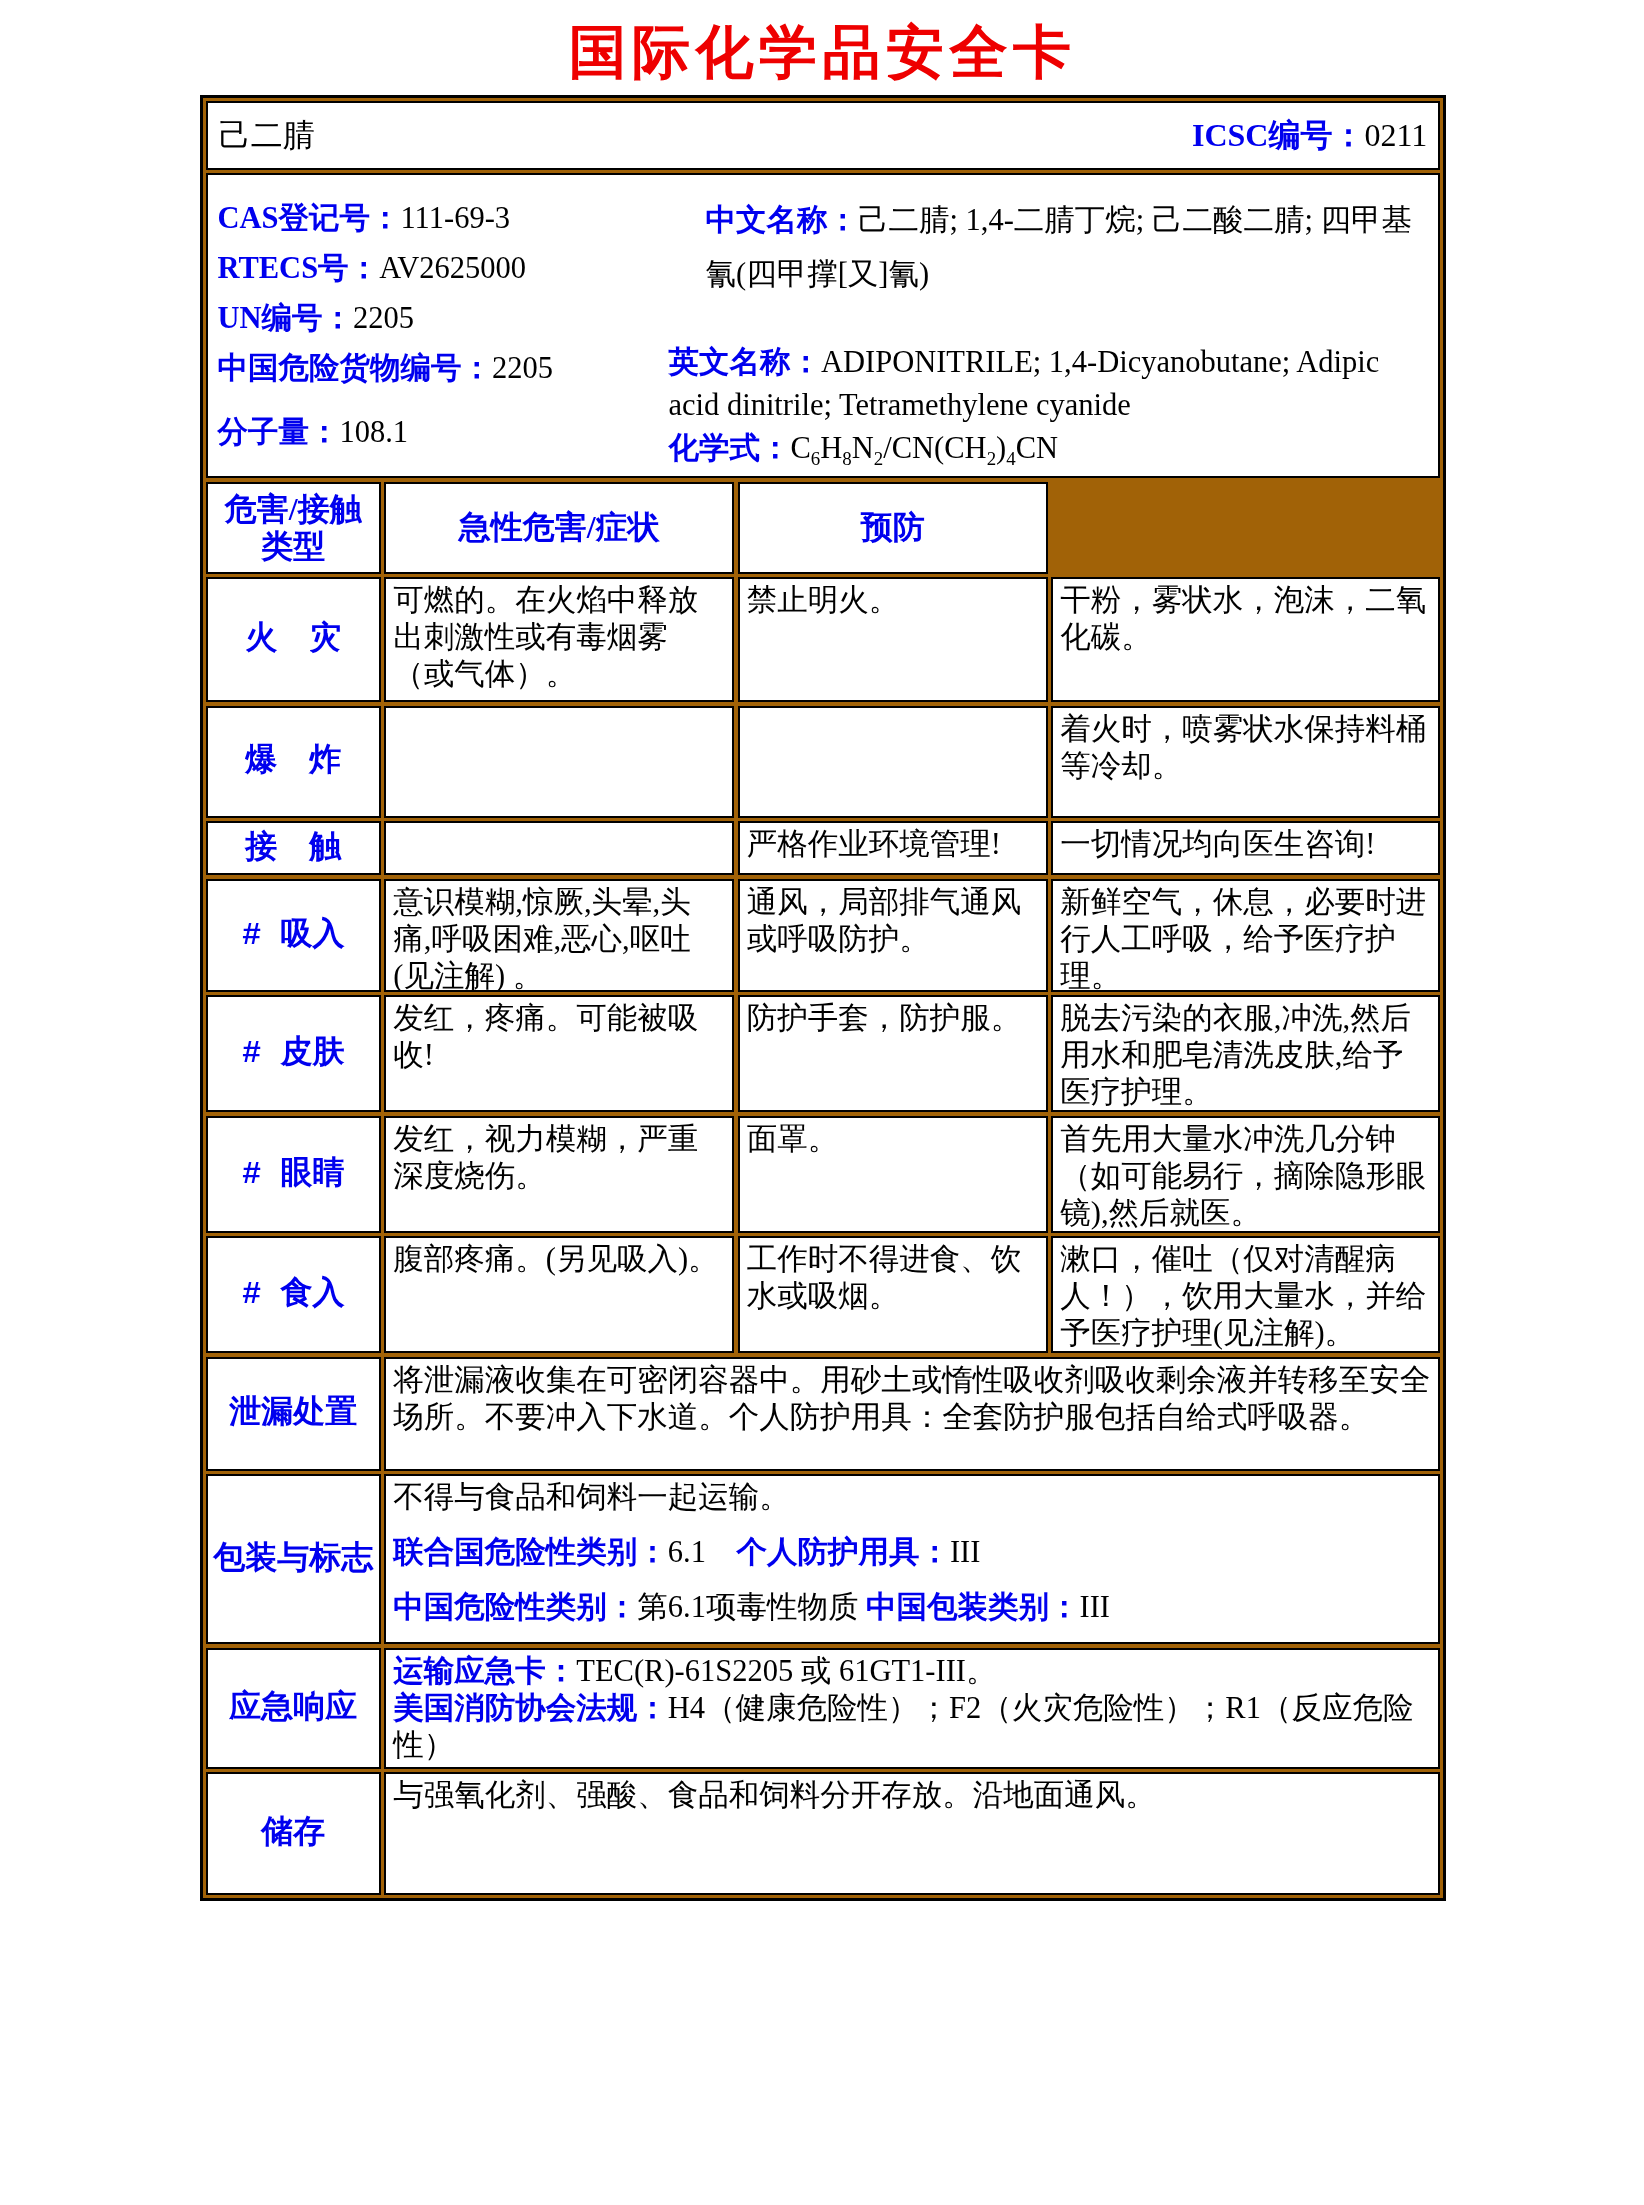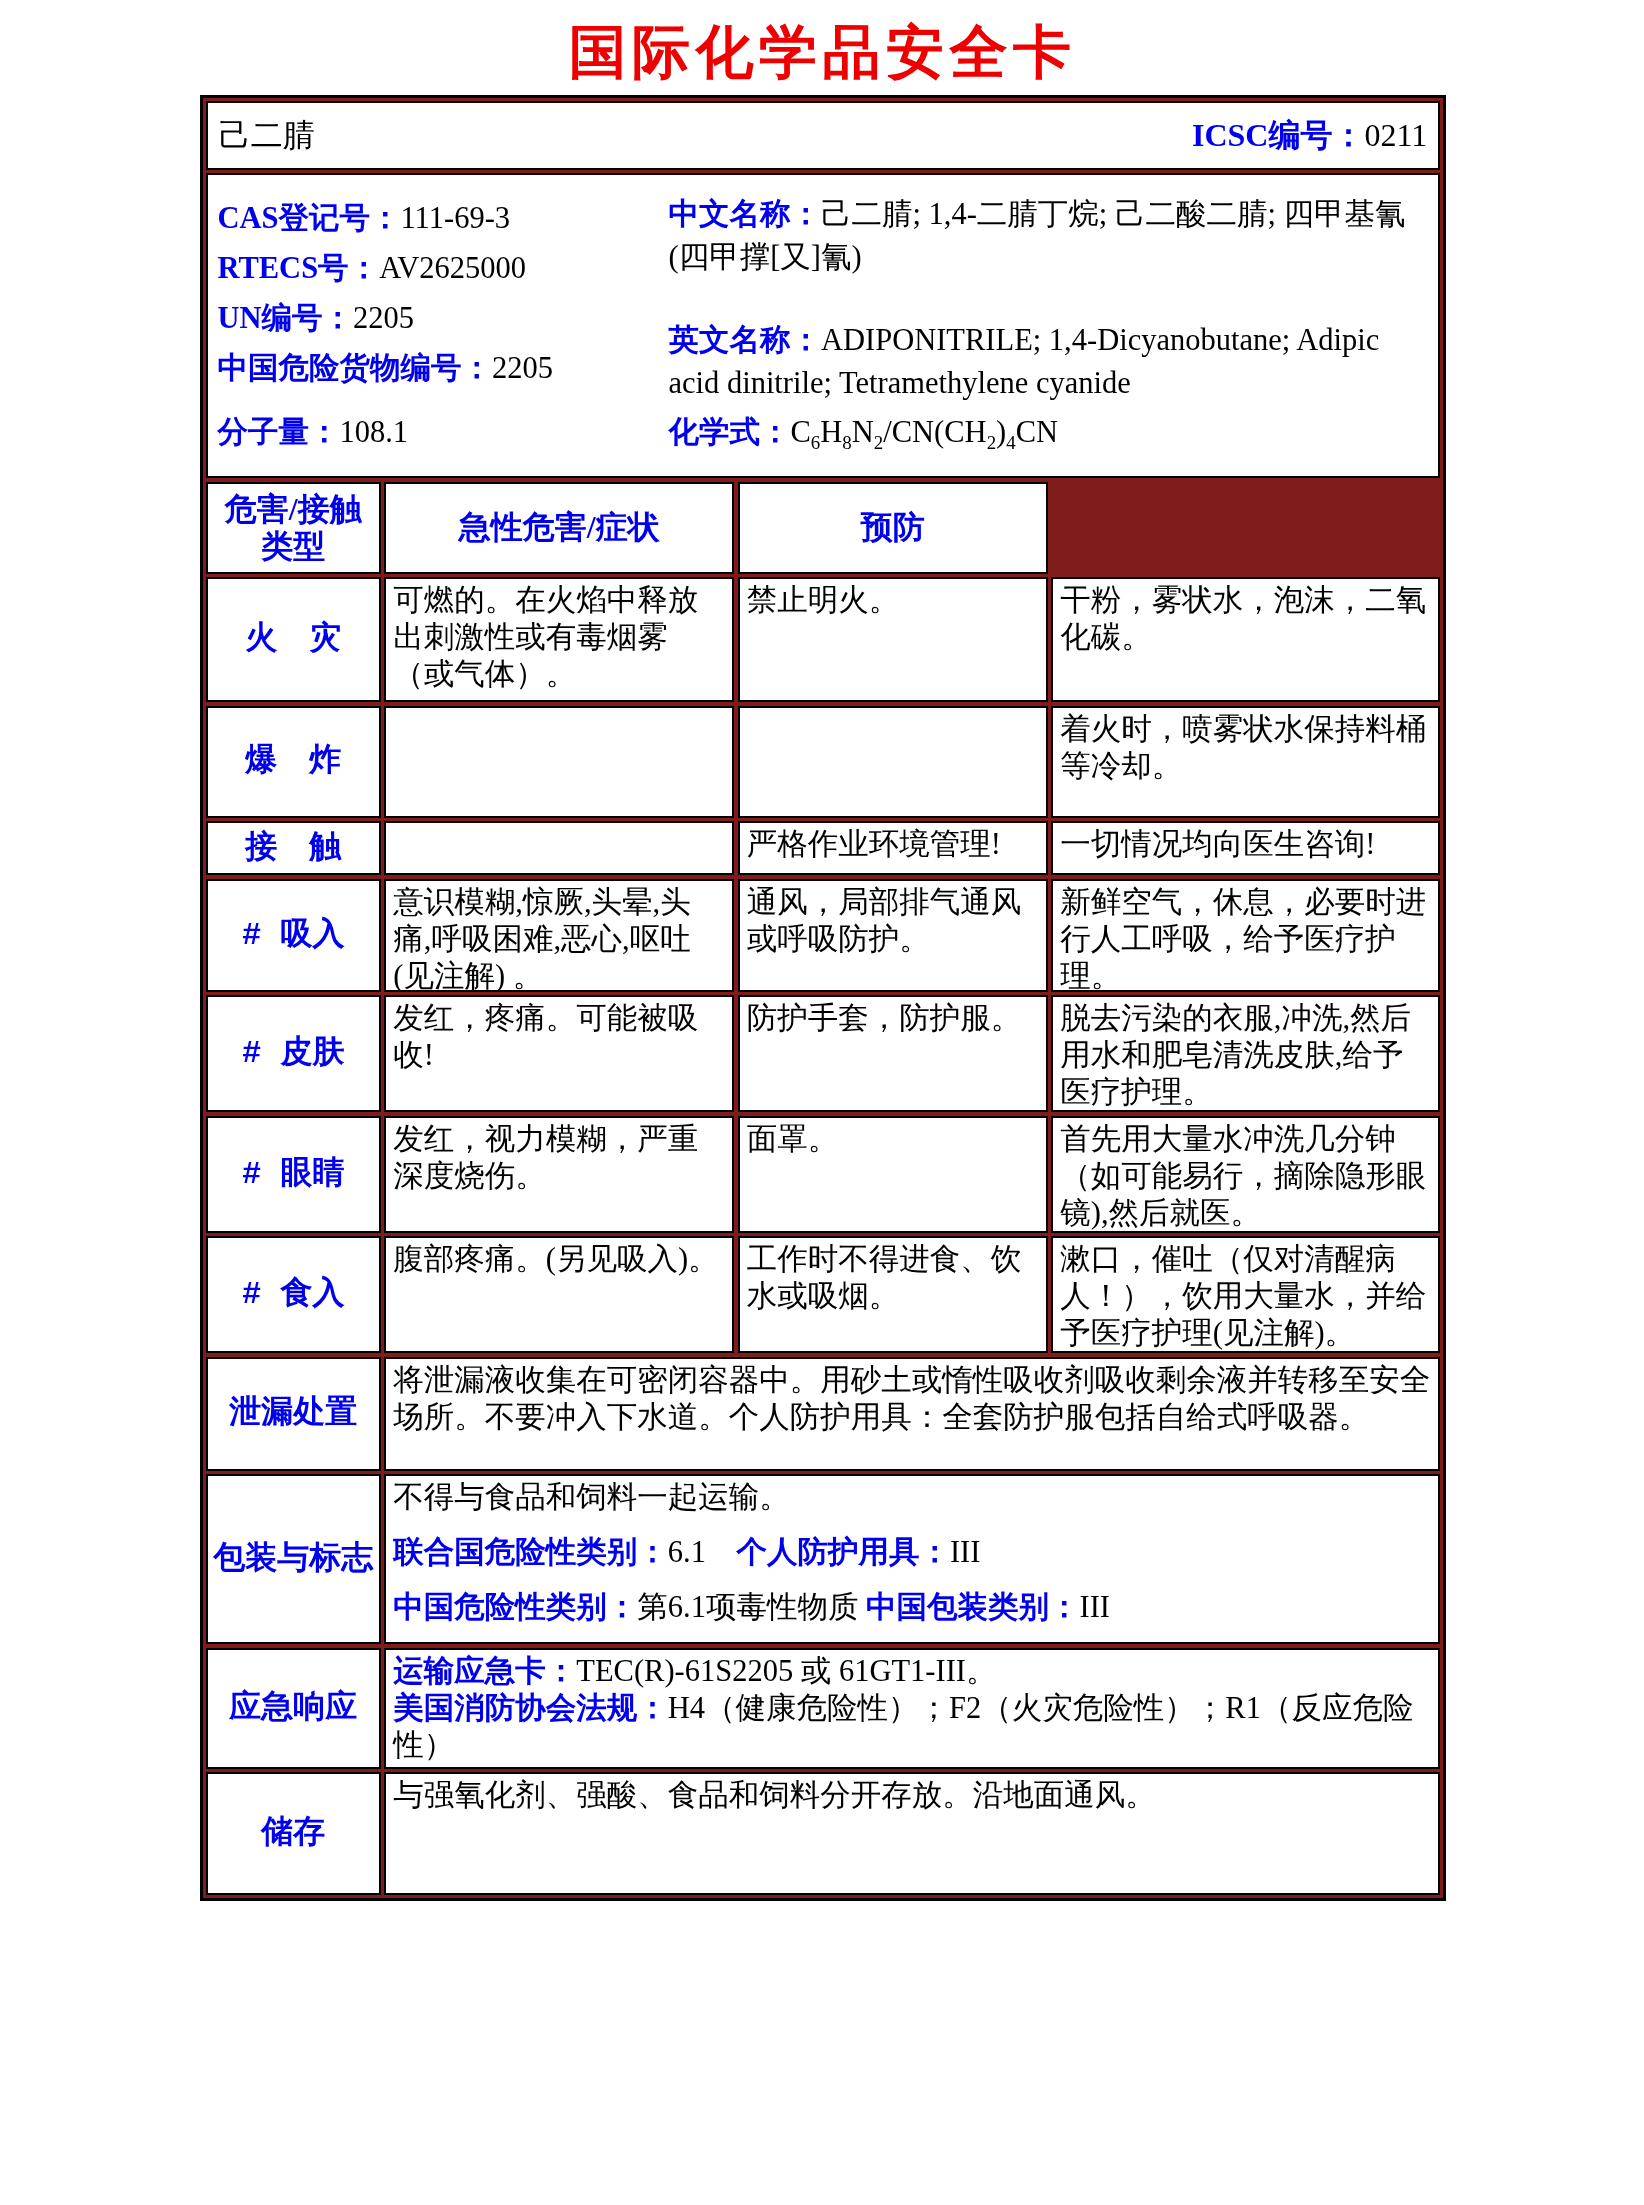--- a/index.html
+++ b/index.html
@@ -7,21 +7,21 @@
   body {
     margin:0; width:1645px; height:2205px; background:#ffffff; color:#000;
     font-family:"Liberation Serif","DejaVu Serif",serif; position:relative;
   }
   .title {
     position:absolute; top:14px; left:0; width:100%; text-align:center;
     font-size:58px; font-weight:bold; color:var(--red); letter-spacing:5.5px;
   }
   .card {
     position:absolute; left:200px; top:95px; width:1246px;
-    border:3.5px solid #000; padding:2.8px; background:#7f1d1d;
+    border:3.5px solid #000; padding:2.8px; background:#a16207;
     display:flex; flex-direction:column; gap:3.5px;
   }
   .row { display:grid; gap:3.5px; }
   .cols1 { grid-template-columns:1fr; }
   .cols4 { grid-template-columns:175px 350px 310px 1fr; }
   .cols2 { grid-template-columns:175px 1fr; }
   .cell {
     border:2.8px solid #000; padding:2.8px 7px; font-size:30.5px; line-height:37px;
     overflow:hidden; background:#fff;
   }
@@ -32,21 +32,21 @@
   .head-cell {
     display:flex; align-items:center; justify-content:center; text-align:center;
     color:var(--blue); font-weight:bold; font-size:32px; white-space:pre-line;
   }
   .name-cell { display:flex; align-items:center; justify-content:space-between; font-size:32px; padding:2.8px 11px; }
   .lbl, .seg-blue { color:var(--blue); font-weight:bold; }
   .info-cell { display:flex; padding:18px 9.7px 23.6px 9.7px; }
   .info-left { width:451px; display:flex; flex-direction:column; }
   .info-left .iline { line-height:50px; }
   .info-right { flex:1; display:flex; flex-direction:column; }
-  .cn-name { line-height:43px; }
+  .cn-name { line-height:54px;margin-left:37px; }
   .en-name { margin-top:40px; line-height:43px; }
   .bottom-line { margin-top:auto; line-height:42px; }
   .seg-line { white-space:pre-wrap; }
   .spaced { margin-bottom:18px; }
   sub { font-size:0.62em; line-height:0; }
 </style>
 </head>
 <body>
 
 <div class="title">国际化学品安全卡</div>

